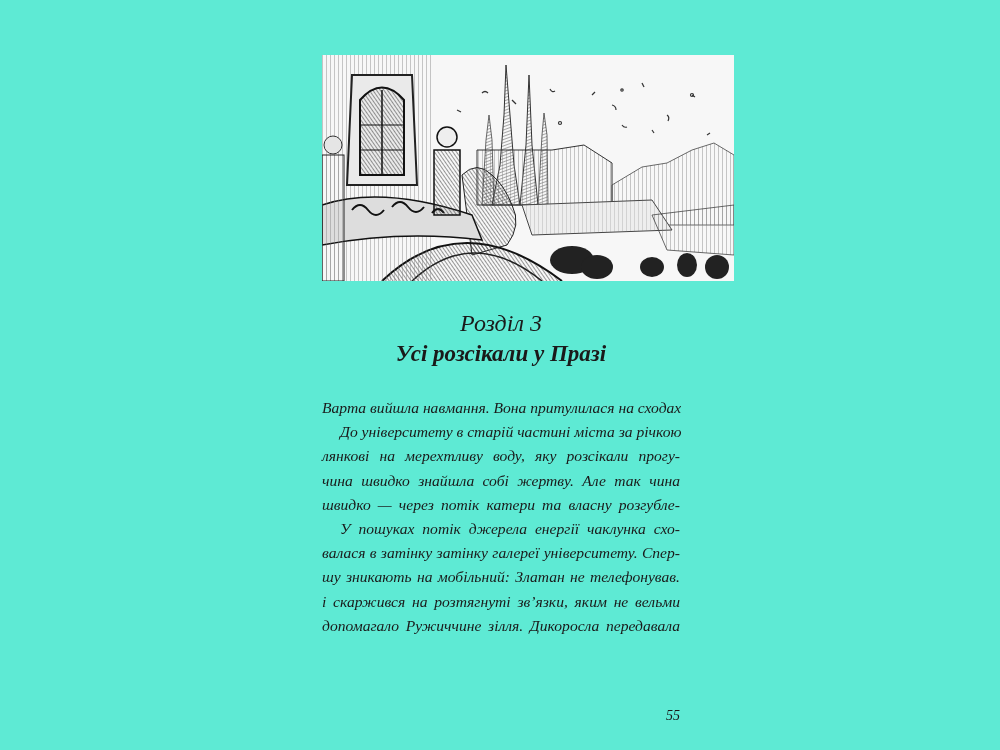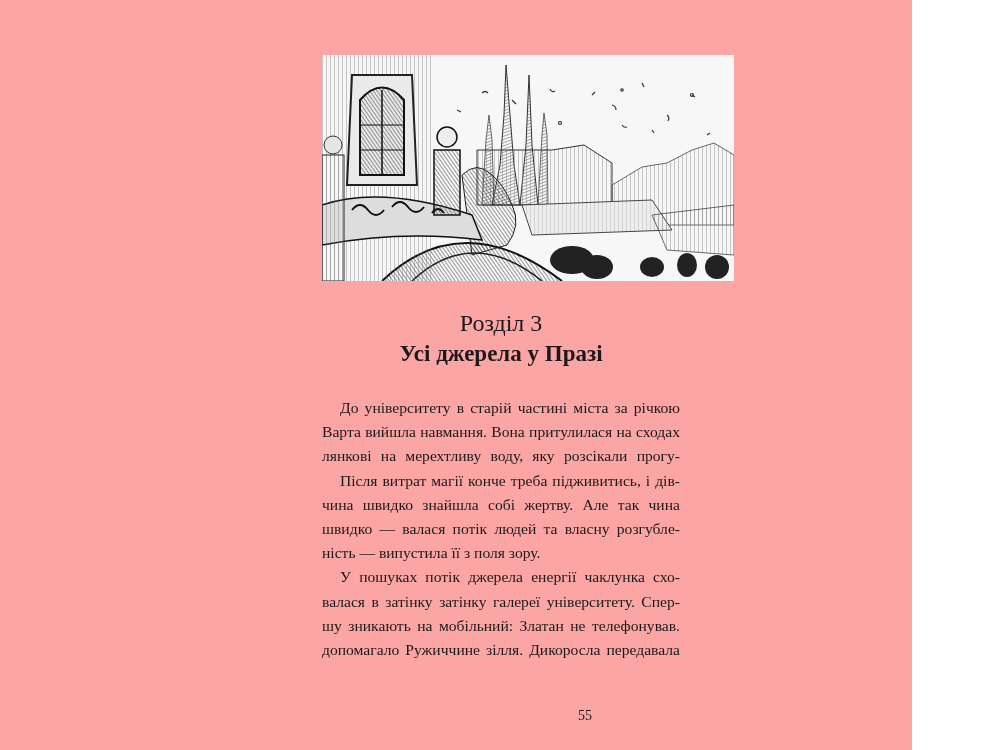--- a/index.html
+++ b/index.html
@@ -11,22 +11,23 @@
       width: 1000px;
       height: 750px;
       position: relative;
       overflow: hidden;
       font-family: "Liberation Serif", "DejaVu Serif", serif;
       color: #1a1a1a;
     }
     .page {
       position: absolute;
       left: 0; top: 0;
-      width: 912px; height: 750px;
-      background: #fca5a5;
+      width: 1000px; height: 750px;
+      background: #5eead4;
+      font-style: italic;
     }
     .illustration {
       position: absolute;
       left: 322px;
       top: 55px;
       width: 412px;
       height: 226px;
       overflow: hidden;
       background: #f4f4f4;
     }
@@ -164,36 +165,35 @@
 
       <rect x="112" y="95" width="26" height="65" fill="url(#hatch3)" stroke="#111" stroke-width="1.5"></rect>
       <circle cx="125" cy="82" r="10" fill="#eee" stroke="#111" stroke-width="1.5"></circle>
 
       <rect x="0" y="100" width="22" height="126" fill="url(#hatch2)" stroke="#222" stroke-width="1"></rect>
       <circle cx="11" cy="90" r="9" fill="#e5e5e5" stroke="#333"></circle>
     </svg>
   </div>
 
   <div class="chapter-label">Розділ 3</div>
-  <div class="chapter-title">Усі джерела у Празі</div>
+  <div class="chapter-title">Усі розсікали у Празі</div>
 
   <div class="body-text">
     <div class="para">
+      <span class="line">Варта вийшла навмання. Вона притулилася на сходах</span>
       <span class="line first">До університету в старій частині міста за річкою</span>
-      <span class="line">Варта вийшла навмання. Вона притулилася на сходах</span>
       <span class="line">лянкові на мерехтливу воду, яку розсікали прогу-</span>
     </div>
     <div class="para">
-      <span class="line first">Після витрат магії конче треба підживитись, і дів-</span>
       <span class="line">чина швидко знайшла собі жертву. Але так чина</span>
-      <span class="line">швидко — валася потік людей та власну розгубле-</span>
-      <span class="line last">ність — випустила її з поля зору.</span>
+      <span class="line">швидко — через потік катери та власну розгубле-</span>
     </div>
     <div class="para">
       <span class="line first">У пошуках потік джерела енергії чаклунка схо-</span>
       <span class="line">валася в затінку затінку галереї університету. Спер-</span>
       <span class="line">шу зникають на мобільний: Златан не телефонував.</span>
+      <span class="line">і скаржився на розтягнуті зв’язки, яким не вельми</span>
       <span class="line">допомагало Ружиччине зілля. Дикоросла передавала</span>
     </div>
   </div>
 
   <div class="page-number">55</div>
 </div>
 
 </body></html>

